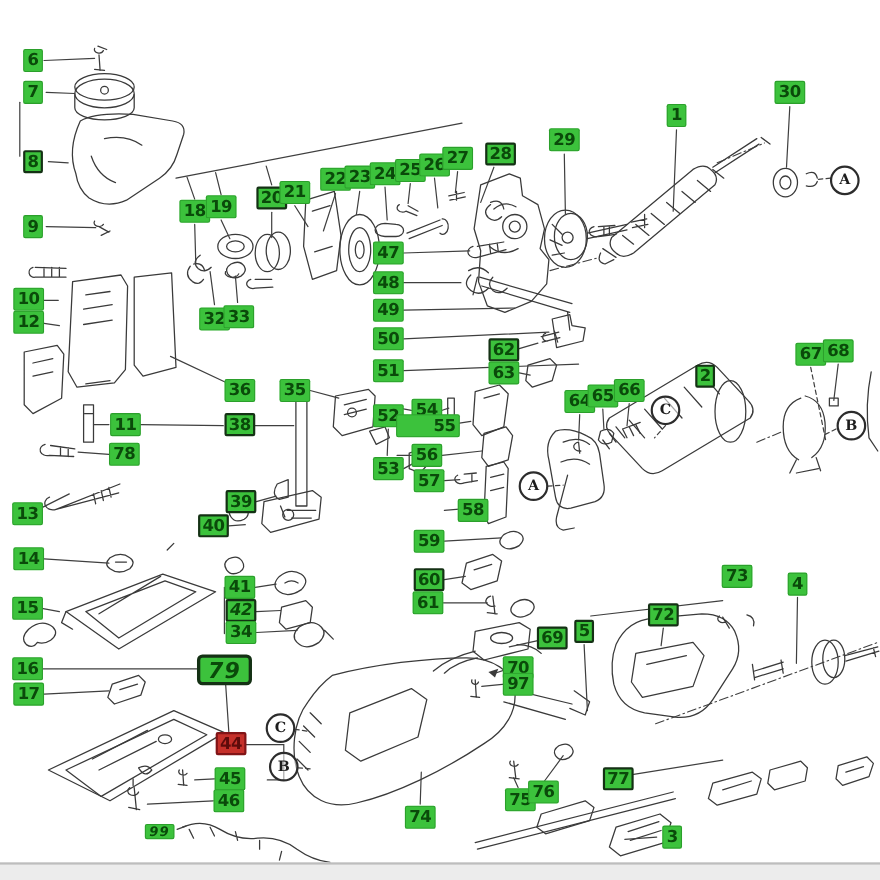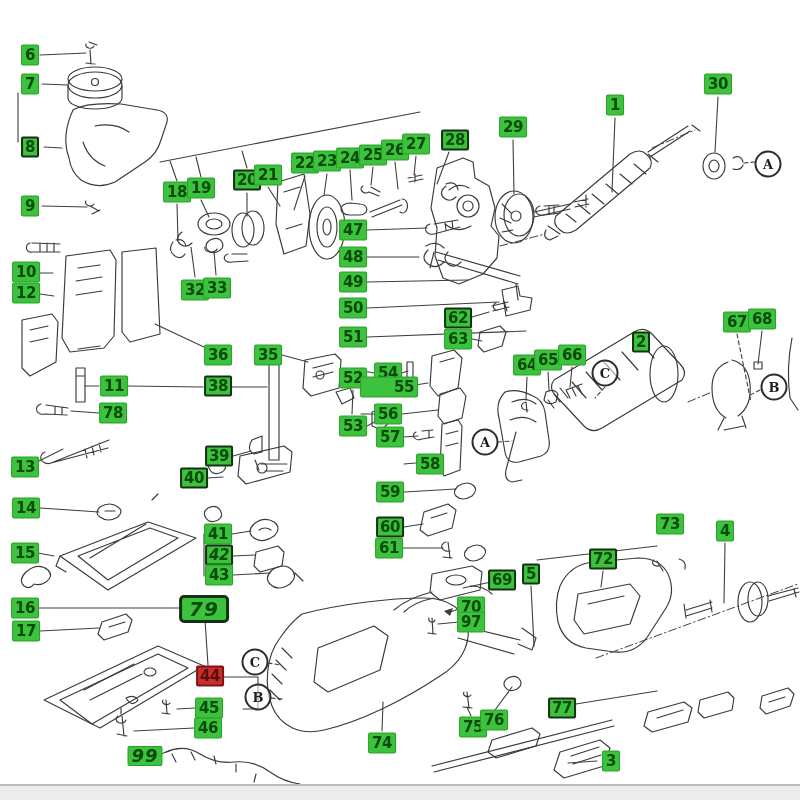--- a/index.html
+++ b/index.html
@@ -12,21 +12,21 @@
   .sk{fill:none;stroke:#3a3a3a;stroke-width:1.15;stroke-linecap:round;stroke-linejoin:round;}
   .lbl{position:absolute;transform:translate(-50%,-50%);
        background:#3cc23c;color:#0a4a0a;
        font-weight:bold;font-size:15px;line-height:1;letter-spacing:-0.5px;
        padding:3px 4px;border-radius:2px;white-space:nowrap;z-index:5;cursor:pointer;
        box-shadow:inset 0 0 0 1px rgba(0,70,0,.28);}
   .lbl.boxed{border:2px solid #143114;padding:1px 2px;box-shadow:none;}
   .lbl.red{background:#c5302a;color:#5e0b0b;border:2px solid #811417;padding:1px 2px;box-shadow:none;}
   .lbl.large{font-size:20px;font-style:italic;letter-spacing:1px;
              border:3px solid #143114;border-radius:5px;padding:1px 7px;box-shadow:none;}
-  .lbl.wide{font-size:18px;font-style:italic;letter-spacing:1px;padding:1px 4px;}
+  .lbl.wide{font-size:12px;font-style:italic;letter-spacing:1px;padding:1px 4px;}
   .ref{position:absolute;transform:translate(-50%,-50%);width:23px;height:23px;
        border:2px solid #2c2c2c;border-radius:50%;display:flex;align-items:center;justify-content:center;
        font-family:"DejaVu Serif",serif;font-weight:bold;font-size:13px;color:#1d1d1d;
        background:rgba(255,255,255,.55);z-index:4;}
   #page-bottom{position:absolute;left:0;top:784px;width:800px;height:16px;
        background:#ececec;border-top:2px solid #bdbdbd;z-index:6;}
 </style>
 </head>
 <body>
 
@@ -324,21 +324,21 @@
       <div class="lbl" style="left: 718px; top: 84px;">30</div>
       <div class="lbl" style="left: 195px; top: 290px;">32</div>
       <div class="lbl" style="left: 217px; top: 288px;">33</div>
       <div class="lbl" style="left: 268px; top: 355px;">35</div>
       <div class="lbl" style="left: 218px; top: 355px;">36</div>
       <div class="lbl boxed" style="left: 218px; top: 386px;">38</div>
       <div class="lbl boxed" style="left: 219px; top: 456px;">39</div>
       <div class="lbl boxed" style="left: 194px; top: 478px;">40</div>
       <div class="lbl" style="left: 218px; top: 534px;">41</div>
       <div class="lbl boxed" style="left: 219px; top: 555px; font-style: italic;">42</div>
-      <div class="lbl" style="left: 219px; top: 575px;">43</div>
+      <div class="lbl" style="left: 219px; top: 575px;">34</div>
       <div class="lbl red" style="left: 210px; top: 676px;">44</div>
       <div class="lbl" style="left: 209px; top: 708px;">45</div>
       <div class="lbl" style="left: 208px; top: 728px;">46</div>
       <div class="lbl" style="left: 353px; top: 230px;">47</div>
       <div class="lbl" style="left: 353px; top: 257px;">48</div>
       <div class="lbl" style="left: 353px; top: 282px;">49</div>
       <div class="lbl" style="left: 353px; top: 308px;">50</div>
       <div class="lbl" style="left: 353px; top: 337px;">51</div>
       <div class="lbl" style="left: 353px; top: 378px;">52</div>
       <div class="lbl" style="left: 353px; top: 426px;">53</div>

